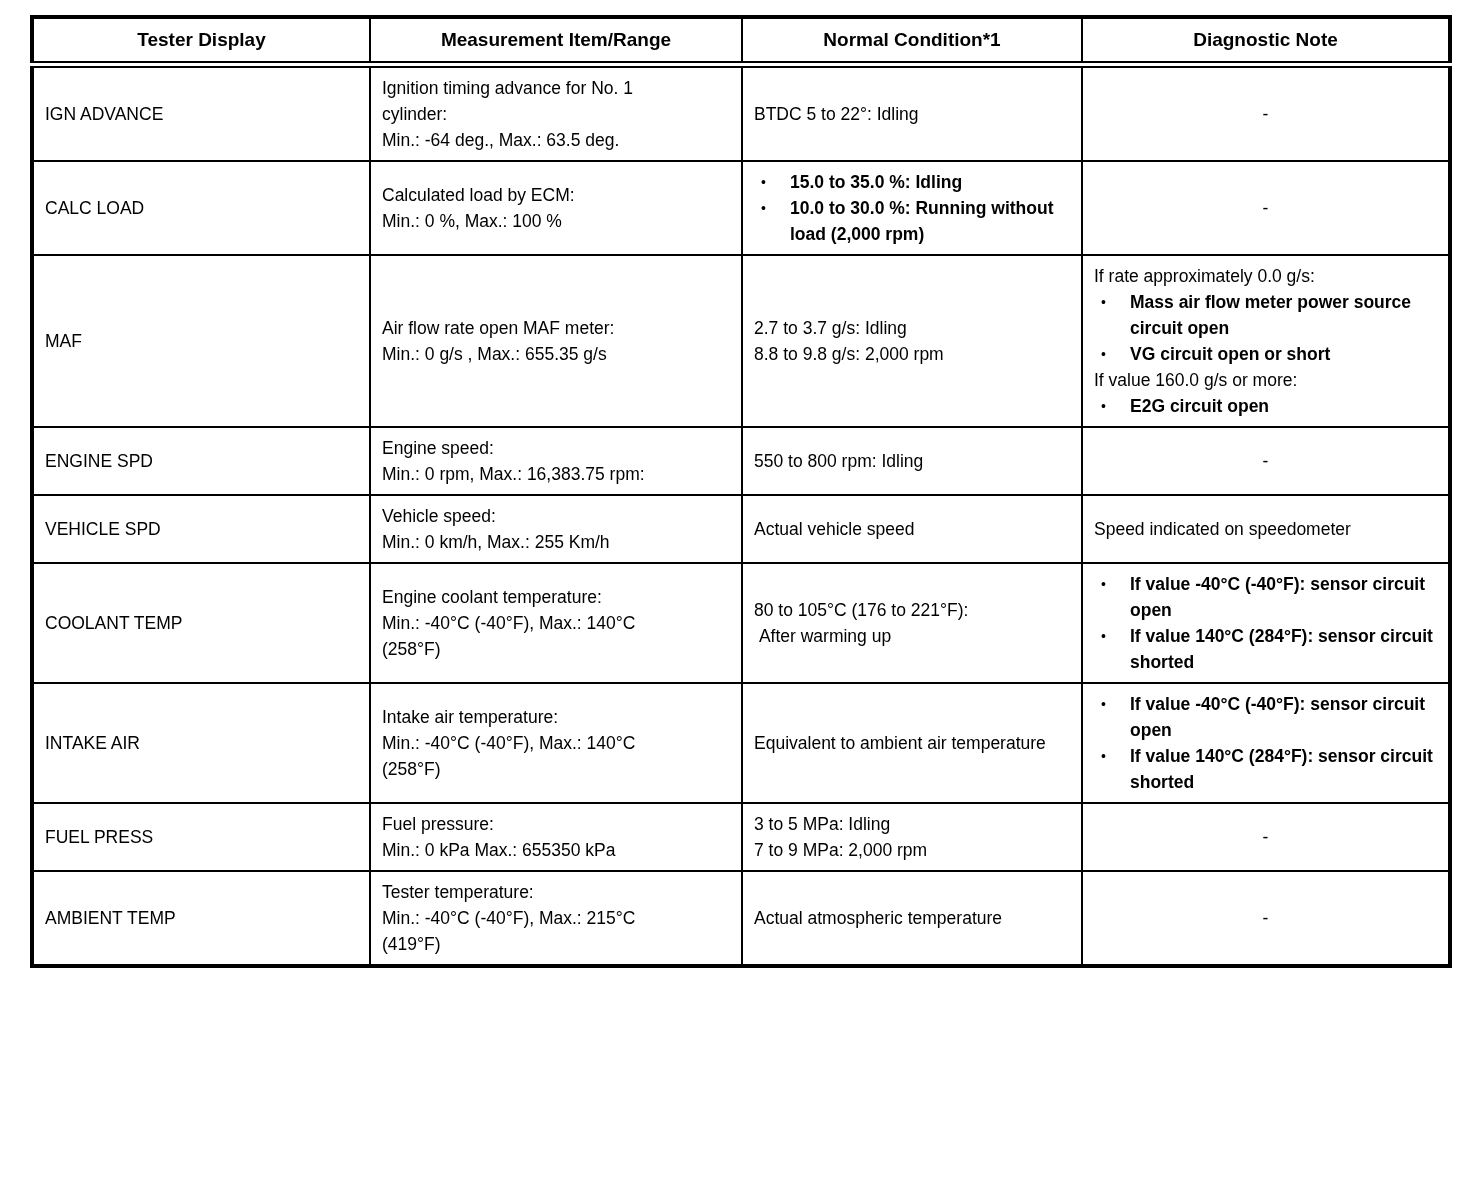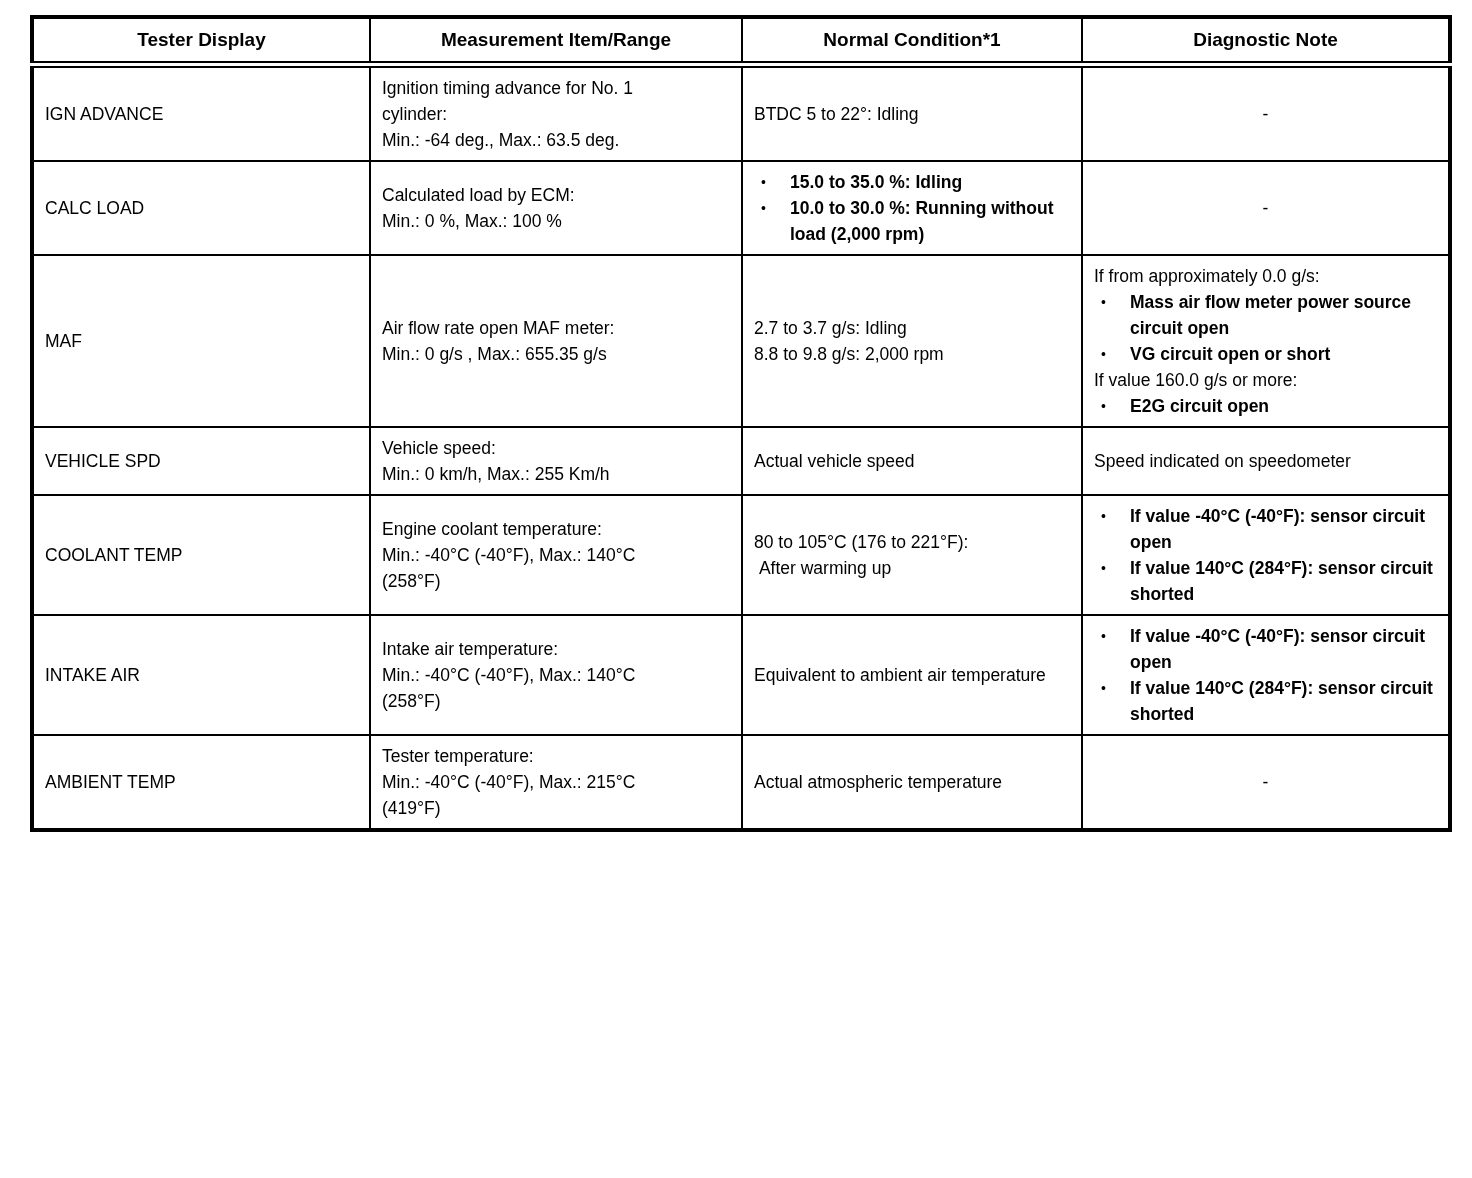--- a/index.html
+++ b/index.html
@@ -111,29 +111,44 @@
           </td>
     <td>
             <div class="line">Air flow rate open MAF meter:</div>
             <div class="line">Min.: 0 g/s , Max.: 655.35 g/s</div>
           </td>
     <td>
             <div class="line">2.7 to 3.7 g/s: Idling</div>
             <div class="line">8.8 to 9.8 g/s: 2,000 rpm</div>
           </td>
     <td>
-            <div class="line">If from approximately 0.0 g/s:</div>
+            <div class="line">If rate approximately 0.0 g/s:</div>
             <div class="line bullet-item"><span class="bullet-marker">•</span><span class="bullet-text">Mass air flow meter power source circuit open</span></div>
             <div class="line bullet-item"><span class="bullet-marker">•</span><span class="bullet-text">VG circuit open or short</span></div>
             <div class="line">If value 160.0 g/s or more:</div>
             <div class="line bullet-item"><span class="bullet-marker">•</span><span class="bullet-text">E2G circuit open</span></div>
           </td>
   </tr>
         <tr>
     <td>
+            <div class="line">ENGINE SPD</div>
+          </td>
+    <td>
+            <div class="line">Engine speed:</div>
+            <div class="line">Min.: 0 rpm, Max.: 16,383.75 rpm:</div>
+          </td>
+    <td>
+            <div class="line">550 to 800 rpm: Idling</div>
+          </td>
+    <td class="center">
+            <div class="line">-</div>
+          </td>
+  </tr>
+        <tr>
+    <td>
             <div class="line">VEHICLE SPD</div>
           </td>
     <td>
             <div class="line">Vehicle speed:</div>
             <div class="line">Min.: 0 km/h, Max.: 255 Km/h</div>
           </td>
     <td>
             <div class="line">Actual vehicle speed</div>
           </td>
     <td>
@@ -166,20 +181,36 @@
             <div class="line">Intake air temperature:</div>
             <div class="line">Min.: -40°C (-40°F), Max.: 140°C</div>
             <div class="line">(258°F)</div>
           </td>
     <td>
             <div class="line">Equivalent to ambient air temperature</div>
           </td>
     <td>
             <div class="line bullet-item"><span class="bullet-marker">•</span><span class="bullet-text">If value -40°C (-40°F): sensor circuit open</span></div>
             <div class="line bullet-item"><span class="bullet-marker">•</span><span class="bullet-text">If value 140°C (284°F): sensor circuit shorted</span></div>
+          </td>
+  </tr>
+        <tr>
+    <td>
+            <div class="line">FUEL PRESS</div>
+          </td>
+    <td>
+            <div class="line">Fuel pressure:</div>
+            <div class="line">Min.: 0 kPa Max.: 655350 kPa</div>
+          </td>
+    <td>
+            <div class="line">3 to 5 MPa: Idling</div>
+            <div class="line">7 to 9 MPa: 2,000 rpm</div>
+          </td>
+    <td class="center">
+            <div class="line">-</div>
           </td>
   </tr>
         <tr>
     <td>
             <div class="line">AMBIENT TEMP</div>
           </td>
     <td>
             <div class="line">Tester temperature:</div>
             <div class="line">Min.: -40°C (-40°F), Max.: 215°C</div>
             <div class="line">(419°F)</div>

